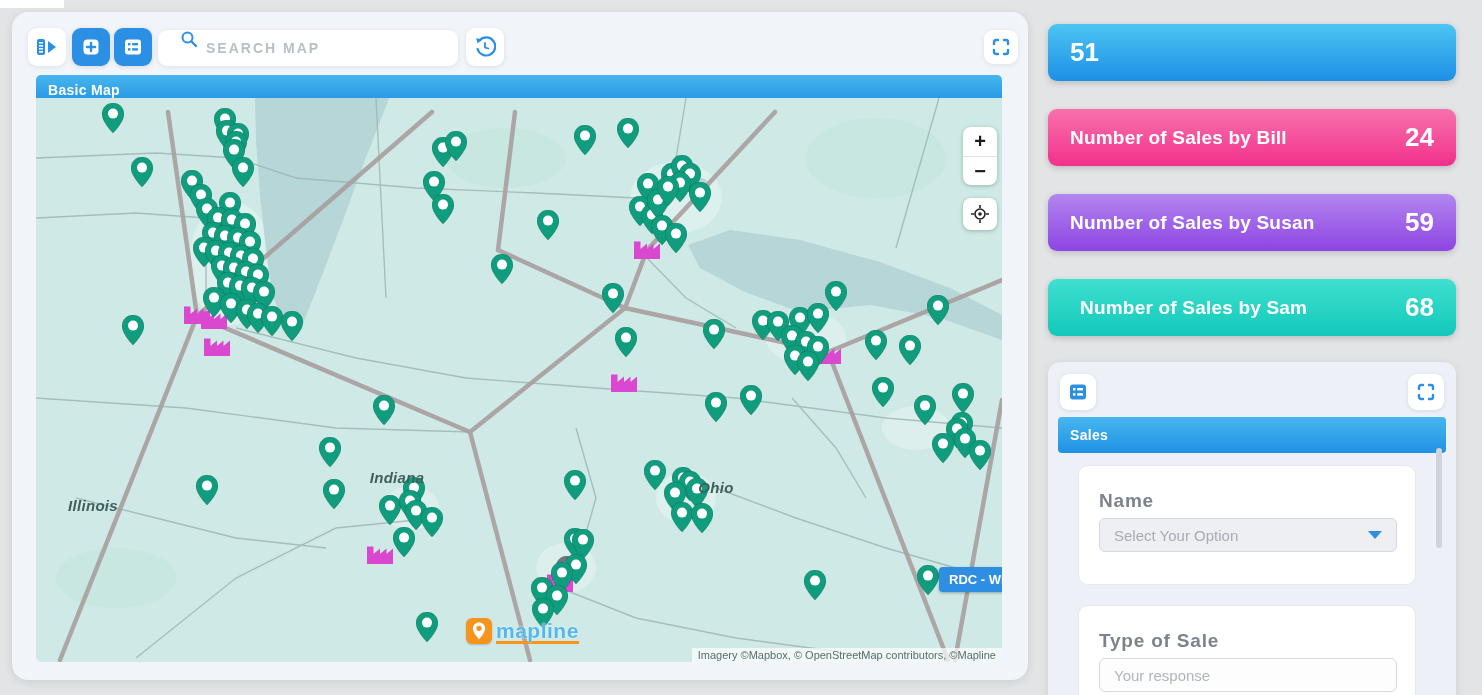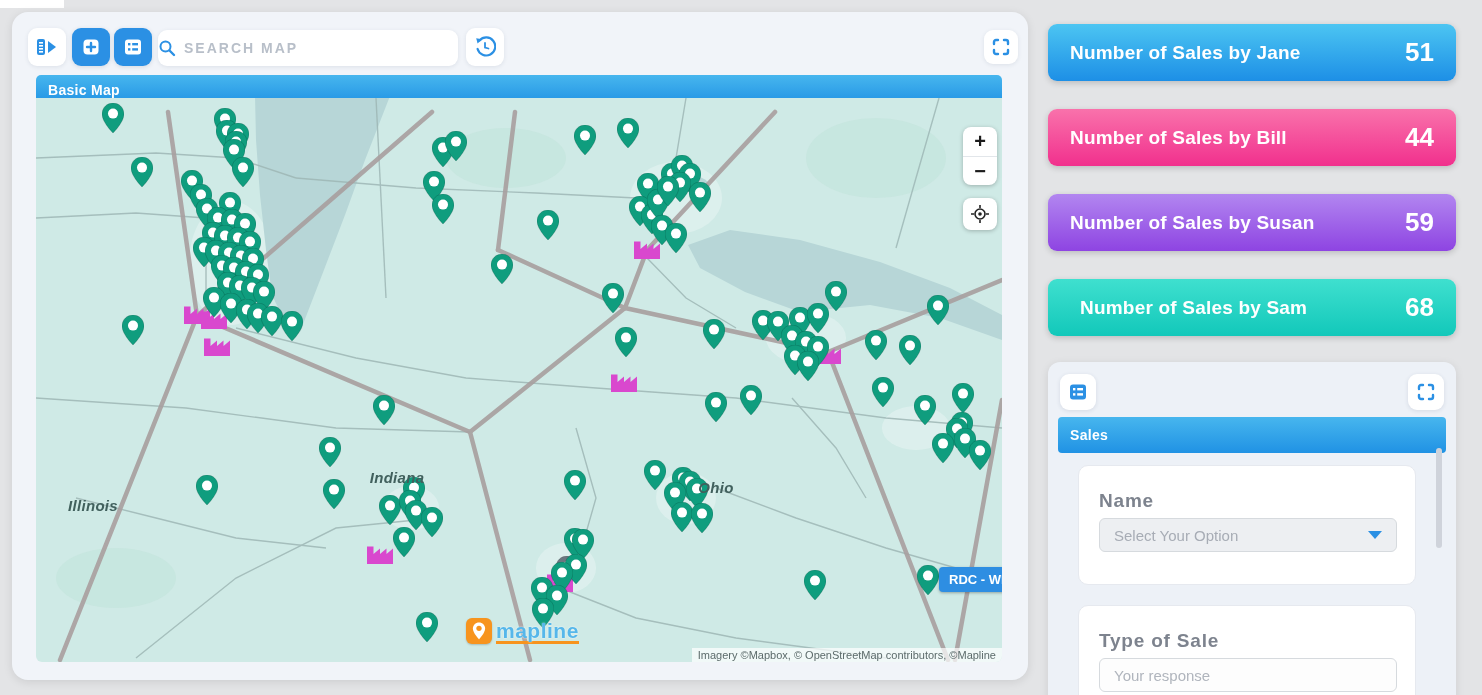--- a/index.html
+++ b/index.html
@@ -11,21 +11,21 @@
   
   .map-panel { position:absolute; left:12px; top:12px; width:1016px; height:668px;
     background:#f1f4f9; border-radius:16px; box-shadow:0 2px 10px rgba(0,0,0,.10); }
 
   .tb-btn { position:absolute; width:38px; height:38px; border-radius:9px; border:none;
     display:flex; align-items:center; justify-content:center; cursor:pointer; }
   .btn-white { background:#ffffff; box-shadow:0 1px 4px rgba(40,60,90,.10); }
   .btn-blue  { background:#2b90e4; box-shadow:0 1px 4px rgba(40,60,90,.15); }
 
   .search-box { position:absolute; left:146px; top:18px; width:300px; height:36px; background:#fff;
-    border-radius:9px; box-shadow:0 1px 4px rgba(40,60,90,.10); display:flex; align-items:center; padding:0 0; }
+    border-radius:9px; box-shadow:0 1px 4px rgba(40,60,90,.10); display:flex; padding:0 22px; }
   .search-box input { border:none; outline:none; flex:1; font-family:"Liberation Sans",sans-serif;
     font-size:14px; letter-spacing:2px; color:#6a7280; margin-left:8px; background:transparent; font-weight:600; }
   .search-box input::placeholder { color:#b8bfc9; }
 
   .panel-header { position:absolute; background:linear-gradient(180deg,#47b6ee 0%,#2092e4 100%);
     color:#fff; font-weight:700; font-size:14px; letter-spacing:.3px;
     display:flex; align-items:center; padding-left:12px; border-radius:5px 5px 0 0; }
   #basic-map-header { left:24px; top:63px; width:966px; height:30px; }
 
   .map-area { position:absolute; left:24px; top:86px; width:966px; height:564px;
@@ -737,26 +737,25 @@
       </div>
       <span class="logo-text">mapline</span>
     </div>
 
     <div class="attribution">Imagery ©Mapbox, © OpenStreetMap contributors, ©Mapline</div>
   </div>
 </div>
 
 <div class="stats-col" id="stats-col">
     <div class="stat-card" style="background: linear-gradient(rgb(76, 197, 242) 0%, rgb(29, 143, 230) 100%);">
-      <span class="stat-label">Number of Sales by Jane</span>
       <span class="stat-value">51</span>
     </div>
     <div class="stat-card" style="background: linear-gradient(rgb(249, 114, 171) 0%, rgb(241, 48, 141) 100%);">
       <span class="stat-label">Number of Sales by Bill</span>
-      <span class="stat-value">44</span>
+      <span class="stat-value">24</span>
     </div>
     <div class="stat-card" style="background: linear-gradient(rgb(178, 134, 240) 0%, rgb(142, 68, 226) 100%);">
       <span class="stat-label">Number of Sales by Susan</span>
       <span class="stat-value">59</span>
     </div>
     <div class="stat-card" style="background: linear-gradient(rgb(63, 224, 207) 0%, rgb(18, 200, 186) 100%); padding-left: 32px;">
       <span class="stat-label">Number of Sales by Sam</span>
       <span class="stat-value">68</span>
     </div>
   </div>

